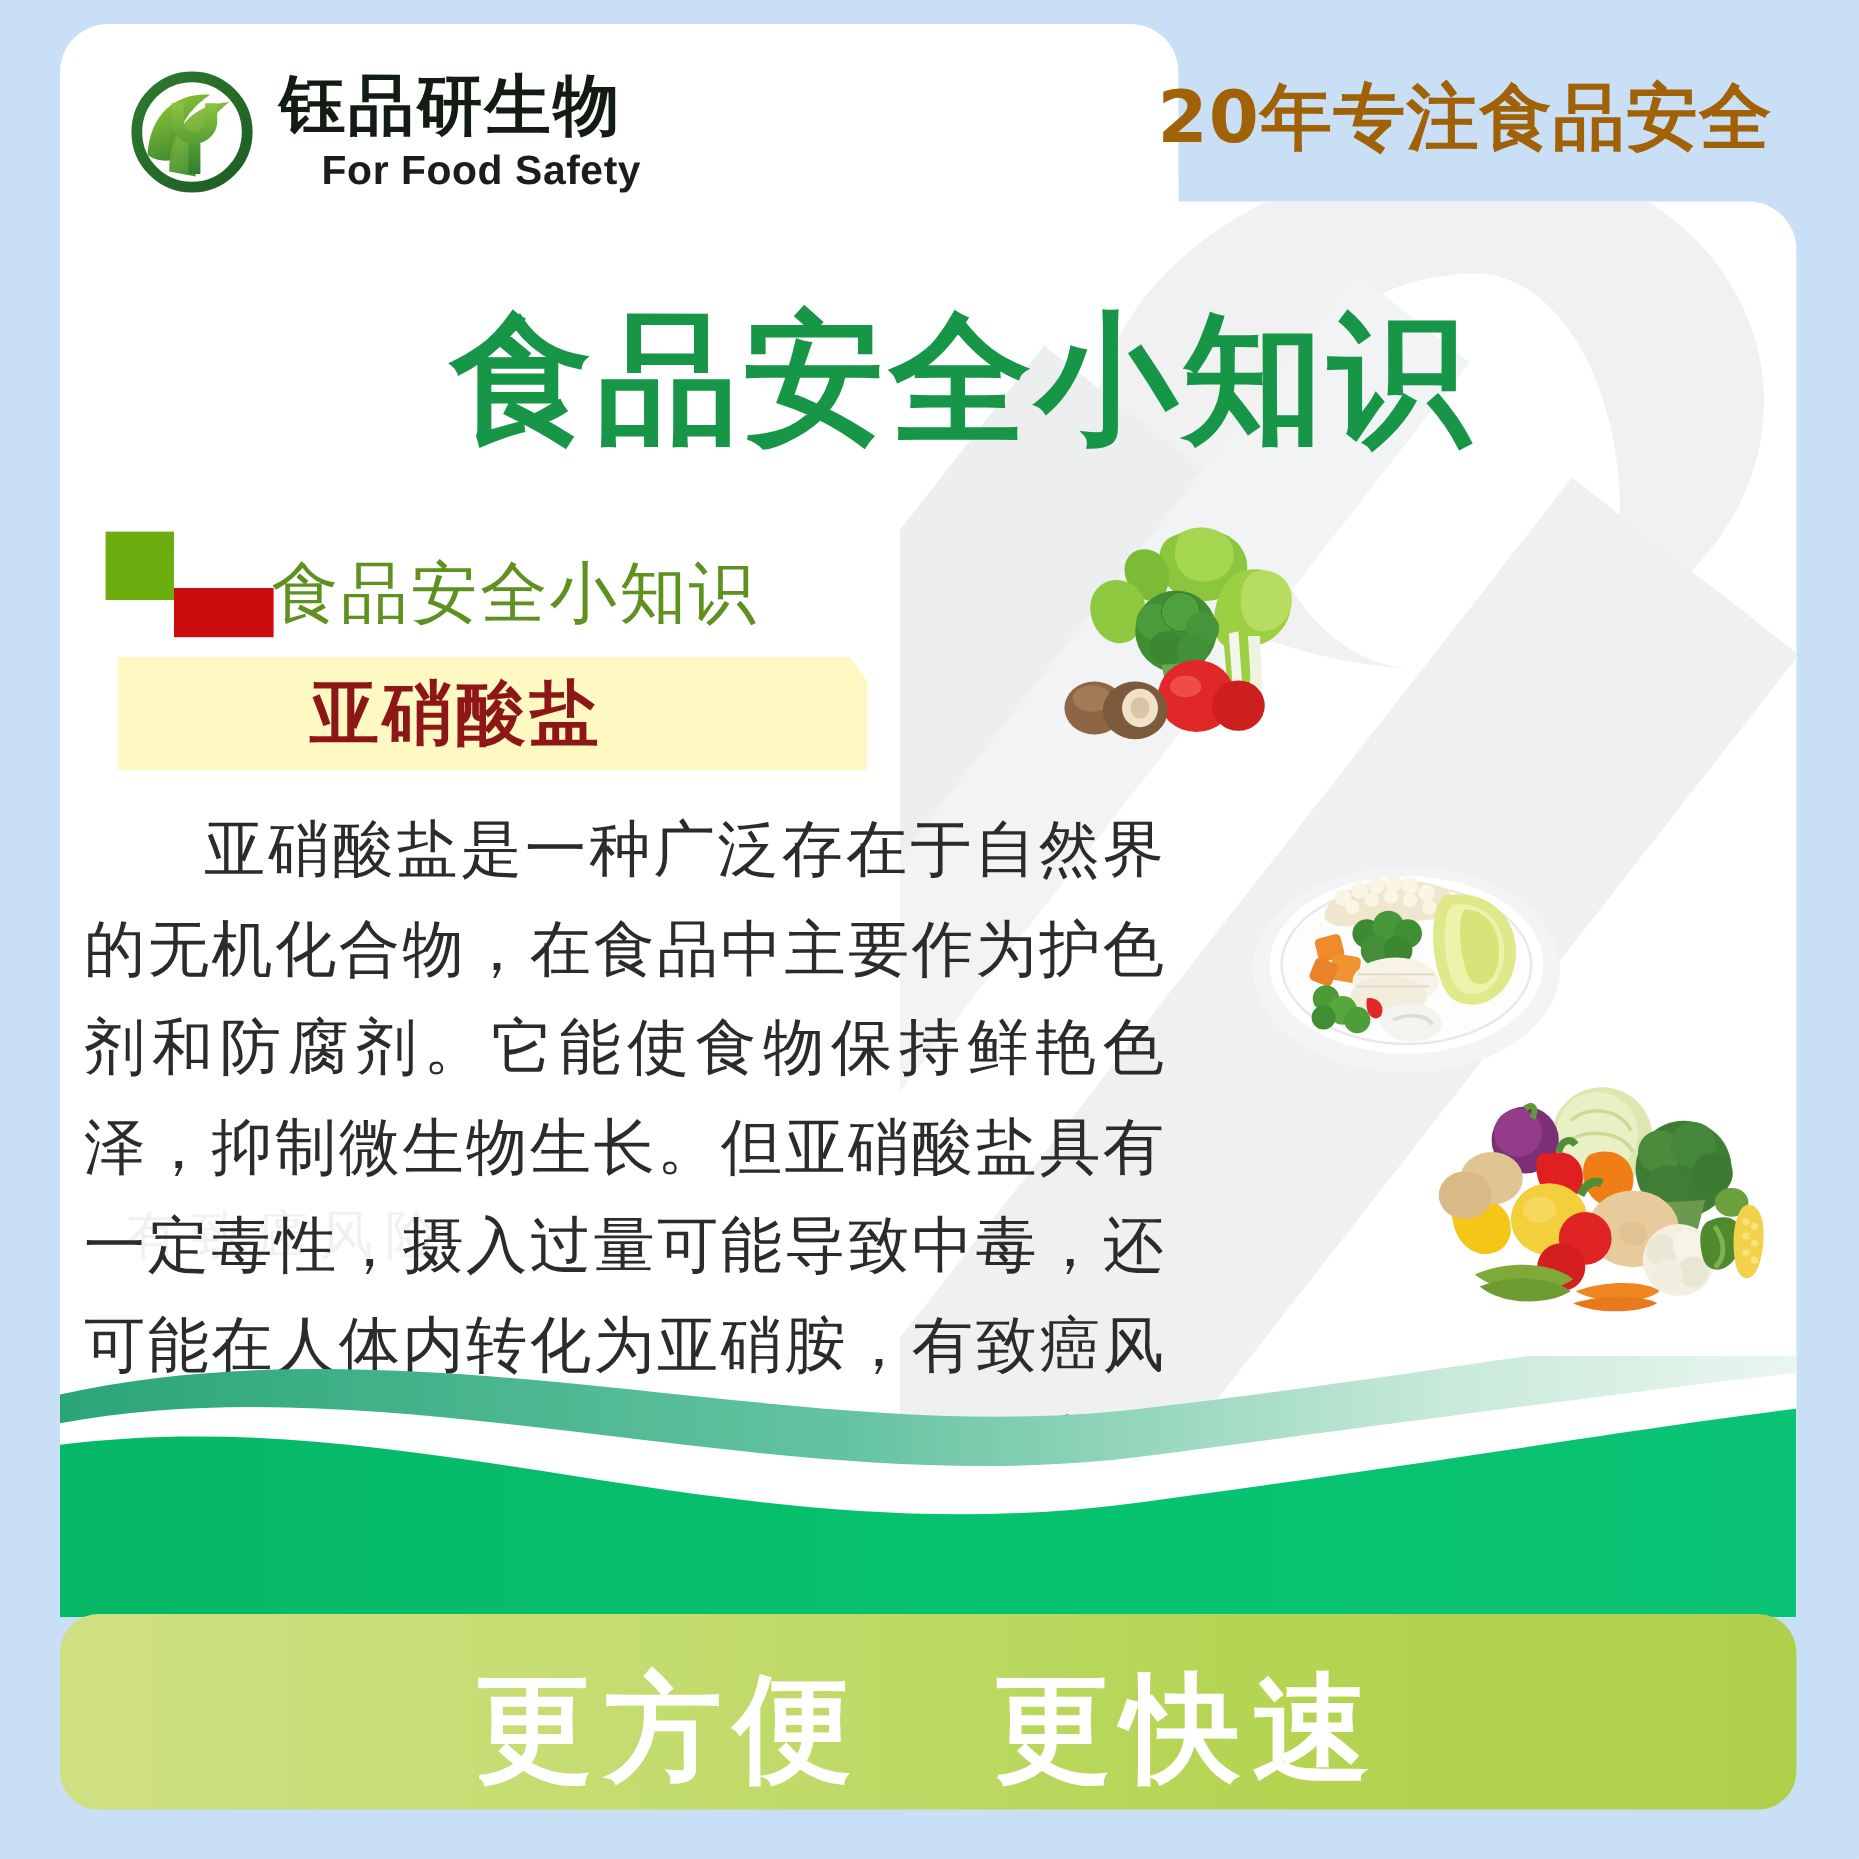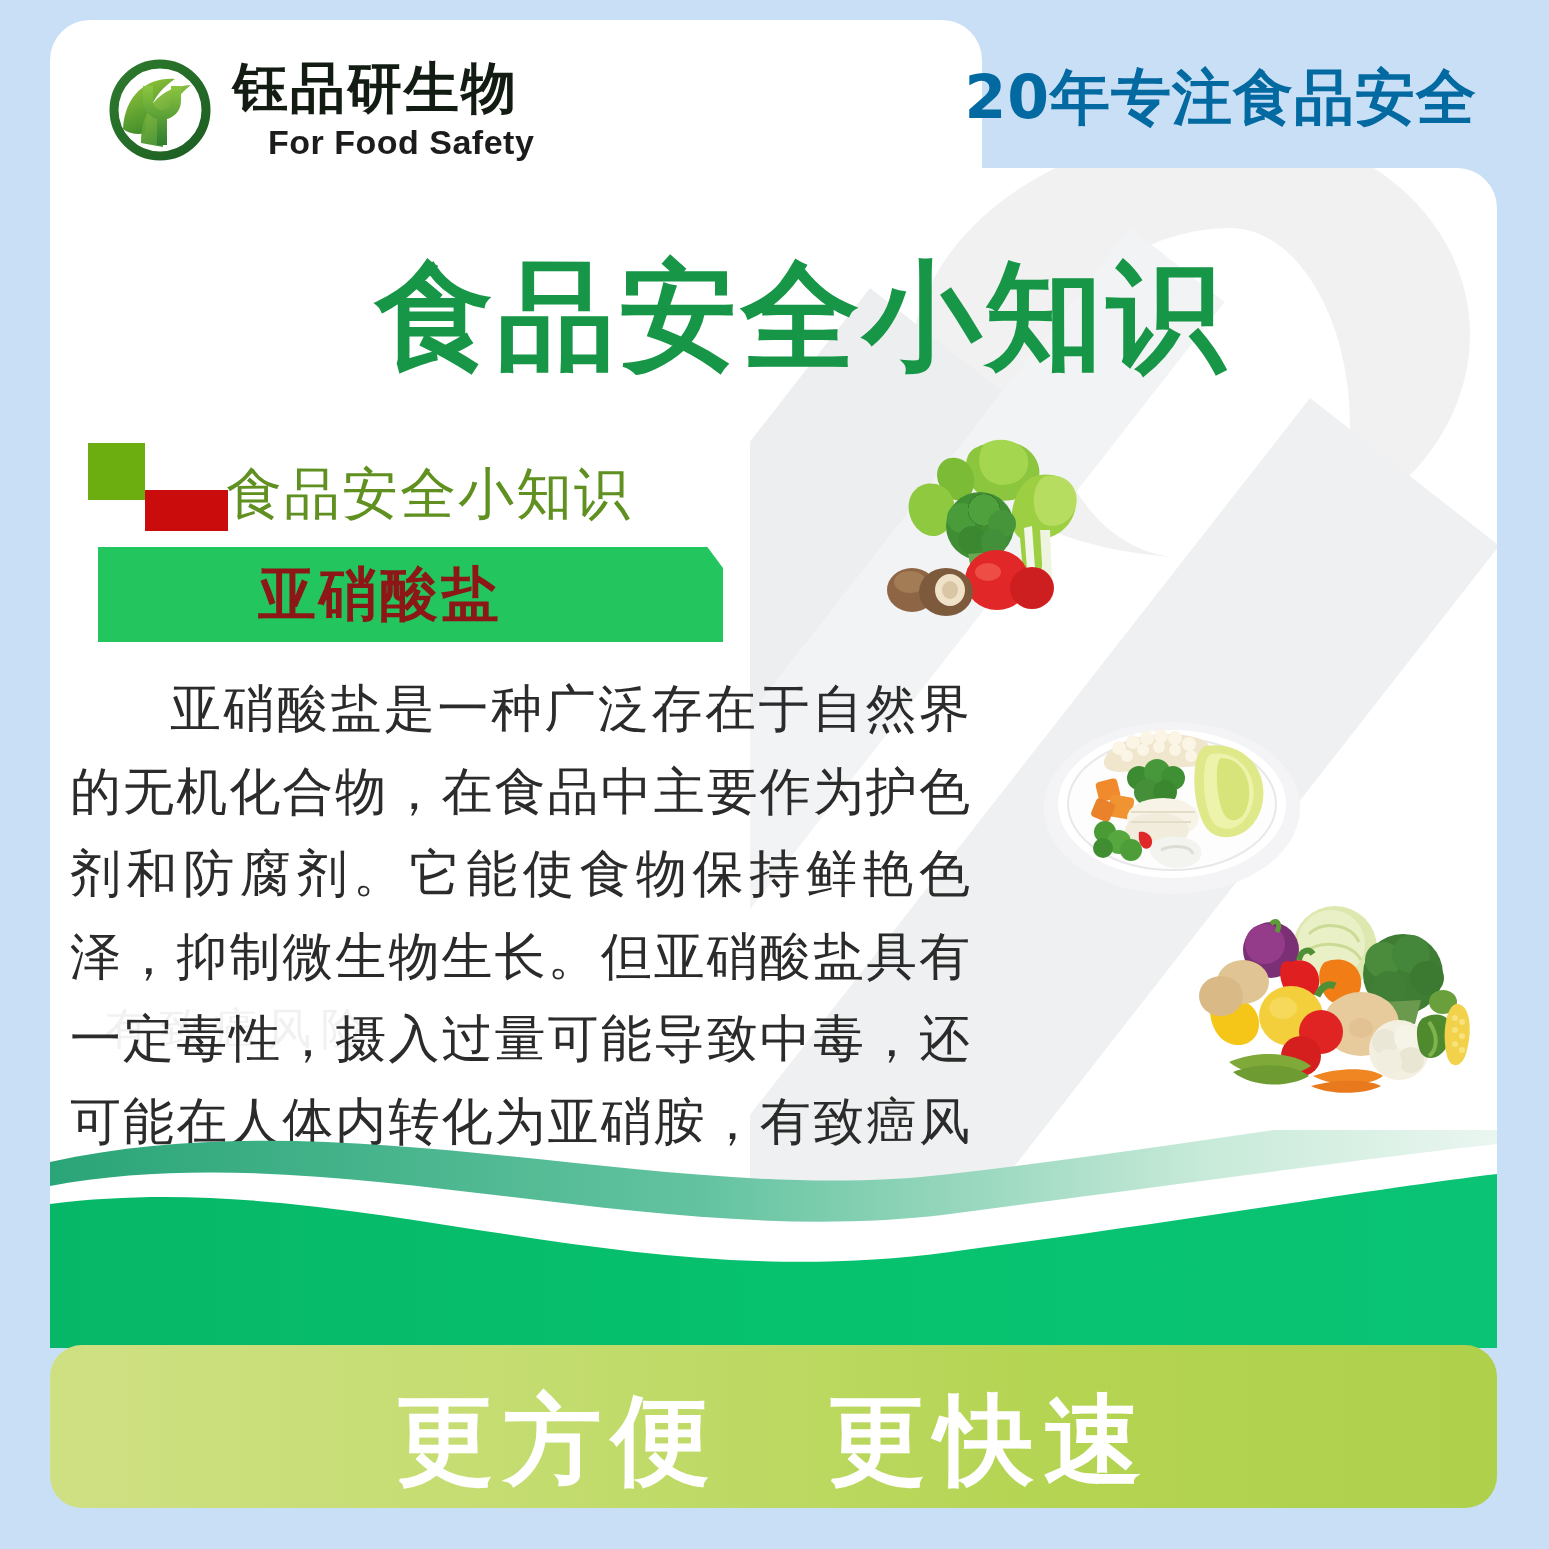--- a/index.html
+++ b/index.html
@@ -91,21 +91,21 @@
   .logo-en {
     font-size:34px; font-weight:700; color:#1c1c1c;
     margin-top:9px; letter-spacing:.5px;
     font-family:"Liberation Sans",sans-serif;
     margin-left:35px;
   }
 
   
   .tagline {
     position:absolute; right:72px; top:58px;
-    font-size:60px; font-weight:700; color:#0369a1;
+    font-size:60px; font-weight:700; color:#a16207;
     letter-spacing:1px; z-index:6; white-space:nowrap;
     font-family:"DejaVu Sans","Liberation Sans",sans-serif;
   }
 
   
   .main-title {
     position:absolute; left:375px; top:238px;
     font-size:118px; font-weight:700; color:#189648;
     letter-spacing:4px; z-index:6; white-space:nowrap;
     font-family:"DejaVu Sans","Liberation Sans",sans-serif;
@@ -129,21 +129,21 @@
     font-size:56px; color:#5f9020; font-weight:400;
     margin-left:8px; margin-top:14px; letter-spacing:2px;
     white-space:nowrap;
     font-family:"DejaVu Sans","Liberation Sans",sans-serif;
   }
 
   
   .gray-banner {
     position:absolute; left:98px; top:547px;
     width:625px; height:95px;
-    background:#22c55e;
+    background:#fef9c3;
     clip-path:polygon(0 0, 97.5% 0, 100% 22%, 100% 100%, 0 100%);
     z-index:6;
     display:flex; align-items:center;
   }
   .gray-banner-text {
     margin-left:160px;
     font-size:58px; font-weight:700; color:#8d1616;
     letter-spacing:3px; white-space:nowrap;
     font-family:"DejaVu Sans","Liberation Sans",sans-serif;
   }

